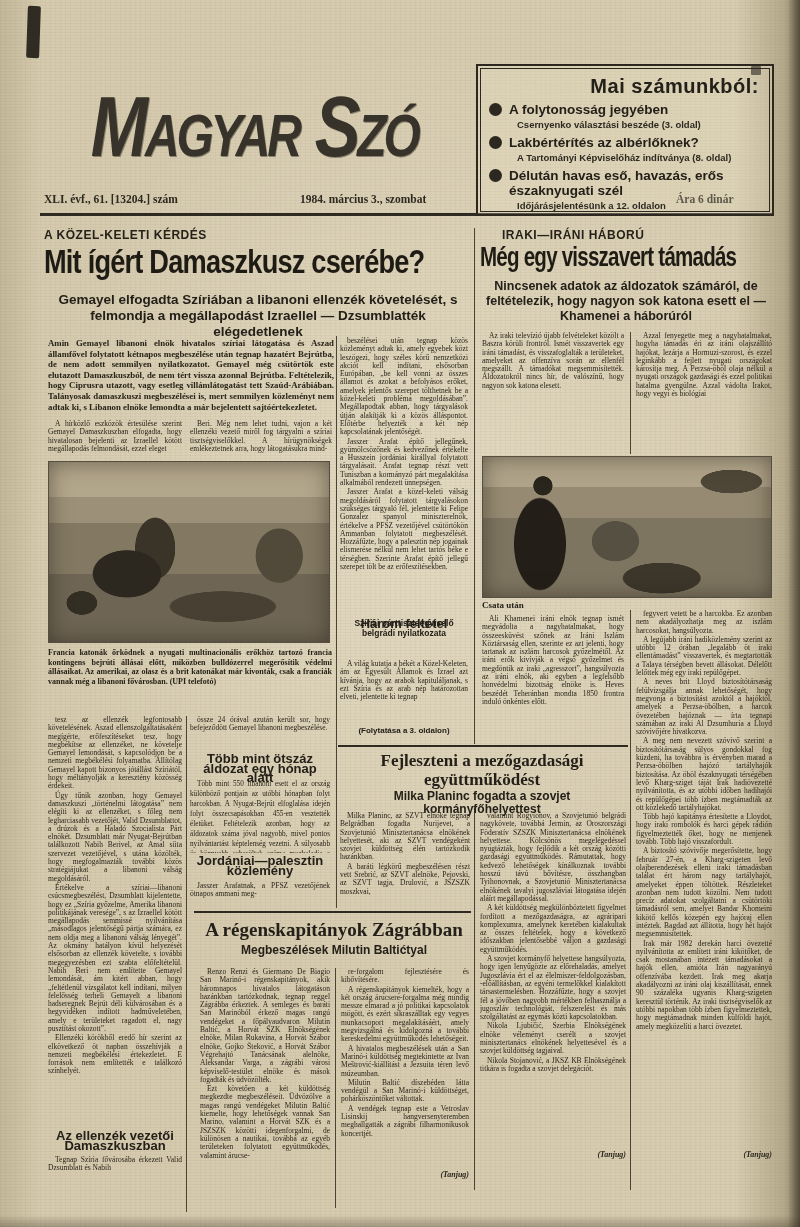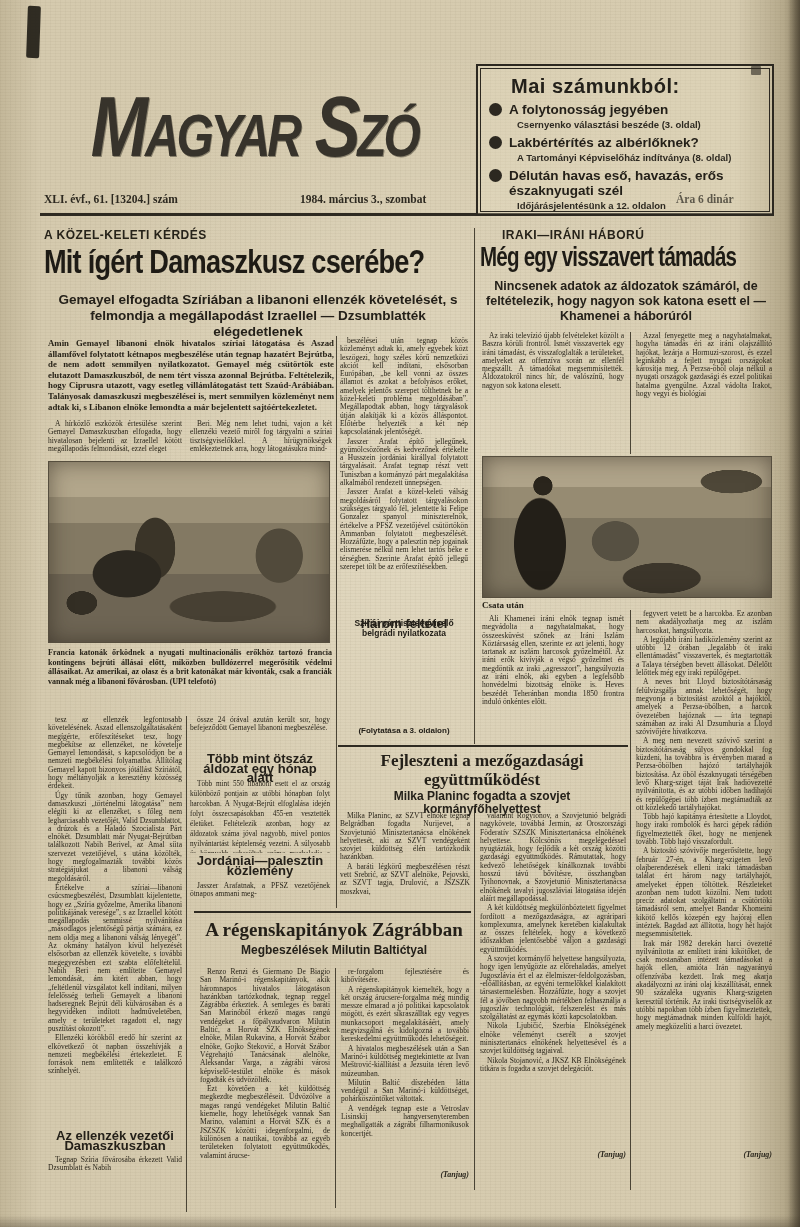--- a/index.html
+++ b/index.html
@@ -42,21 +42,21 @@
   #v-c2c3a{left:336px;top:336px;height:572px;}
   #v-c2c3b{left:335px;top:968px;height:240px;}
   #v-maina{left:474px;top:228px;height:516px;}
   #v-mainb{left:474px;top:808px;height:382px;}
   #v-c4c5a{left:630px;top:332px;height:122px;}
   #v-c4c5b{left:630px;top:610px;height:580px;}
 
   
   #sumbox{position:absolute;left:476px;top:64px;width:294px;height:148px;border:2px solid #2c2820;background:rgba(235,226,200,.25);}
   #sumbox .inner{position:absolute;inset:2px;border:1px solid #2c2820;padding:6px 10px 4px 8px;box-sizing:border-box;}
-  #sumbox .title{font-family:"Liberation Sans",sans-serif;font-weight:700;font-size:20px;letter-spacing:.5px;margin:0 0 4px 22px;color:#23201a;}
+  #sumbox .title{font-family:"Liberation Sans",sans-serif;font-weight:700;font-size:20px;letter-spacing:.5px;margin:0 0 4px 22px;color:#23201a;text-align:right;}
   .sum-item{margin-bottom:5px;}
   .sum-line{display:flex;align-items:flex-start;}
   .bullet{width:13px;height:13px;border-radius:50%;background:#2c2820;flex:0 0 13px;margin:1px 7px 0 0;}
   .sum-head{font-family:"Liberation Sans",sans-serif;font-weight:700;font-size:13.5px;line-height:15px;color:#242019;}
   .sum-detail{font-family:"Liberation Sans",sans-serif;font-weight:700;font-size:9.5px;line-height:11px;margin:2px 0 0 28px;color:#2d2921;}
 
   
   .kicker{position:absolute;font-family:"Liberation Sans",sans-serif;font-weight:700;font-size:12px;letter-spacing:.5px;color:#262219;}
   #kicker1{left:44px;top:228px;}
   #kicker2{left:502px;top:228px;}
@@ -230,20 +230,23 @@
   <div class="col" id="col2b">
       <p>Több mint 550 libanoni esett el az ország különböző pontjain az utóbbi hónapban folyt harcokban. A Nyugat-Bejrút elfoglalása idején folyt összecsapásokban 455-en vesztették életüket. Feltételezik azonban, hogy az áldozatok száma jóval nagyobb, mivel pontos nyilvántartást képtelenség vezetni. A súlyosabb és könnyebb sebesültek száma meghaladja a 700-at.</p>
     </div>
   <div class="inhead" id="col2h2">Jordániai—palesztin közlemény</div>
   <div class="col" id="col2c">
       <p>Jasszer Arafatnak, a PFSZ vezetőjének ötnapos ammani meg-</p>
     </div>
 
   <div class="inhead" id="threecond-head">Három feltétel</div>
   <div class="inhead" id="threecond-sub">Szíriai párttisztségviselő belgrádi nyilatkozata</div>
+  <div class="col" id="threecond-par">
+      <p>A világ kutatja a békét a Közel-Keleten, ám az Egyesült Államok és Izrael azt kívánja, hogy az arabok kapituláljanak, s ezt Szíria és az arab nép határozottan elveti, jelentette ki tegnap</p>
+    </div>
   <div class="inhead" id="threecond-cont">(Folytatása a 3. oldalon)</div>
 
   <div class="kicker" id="kicker2">IRAKI—IRÁNI HÁBORÚ</div>
   <div class="bighead" id="head2">Még egy visszavert támadás</div>
   <div class="subhead" id="subhead2">Nincsenek adatok az áldozatok számáról, de feltételezik, hogy nagyon sok katona esett el — Khamenei a háborúról</div>
   <div class="col" id="col4a">
       <p>Az iraki televízió újabb felvételeket közölt a Baszra körüli frontról. Ismét visszavertek egy iráni támadást, és visszafoglalták a területeket, amelyeket az offenzíva során az ellenfél megszállt. A támadókat megsemmisítették. Áldozatokról nincs hír, de valószínű, hogy nagyon sok katona elesett.</p>
     </div>
   <div class="col" id="col5a">
       <p>Azzal fenyegette meg a nagyhatalmakat, hogyha támadás éri az iráni olajszállító hajókat, lezárja a Hormuzi-szorost, és ezzel leginkább a fejlett nyugati országokat károsítja meg. A Perzsa-öböl olaja nélkül a nyugati országok gazdasági és ezzel politikai hatalma gyengülne. Azzal vádolta Irakot, hogy vegyi és biológiai</p>

